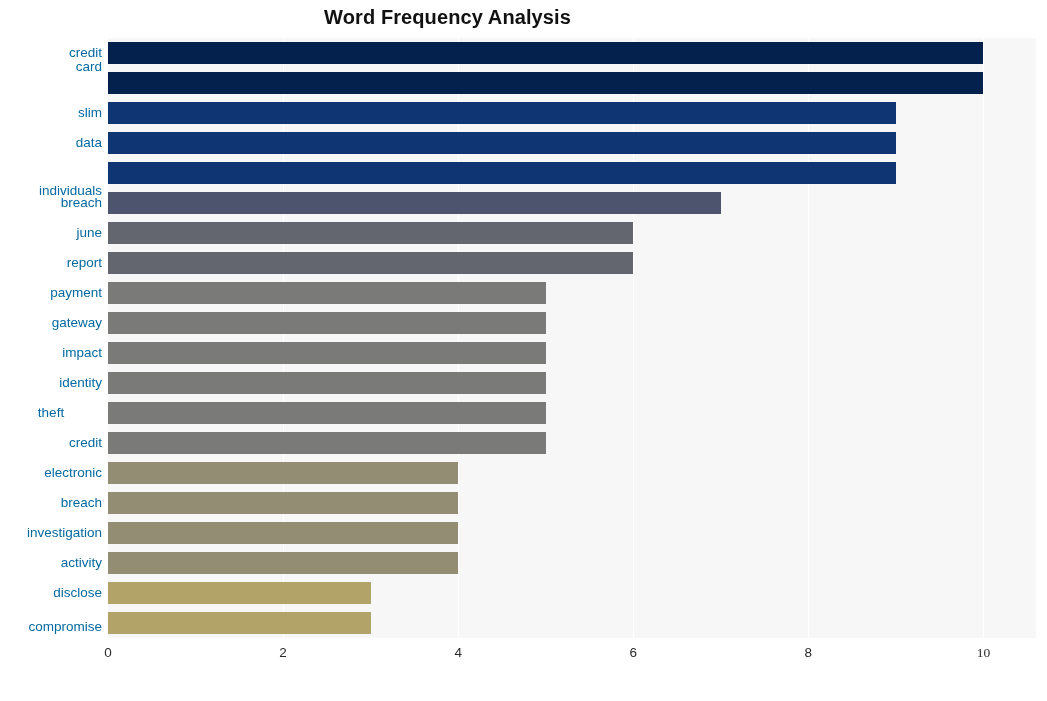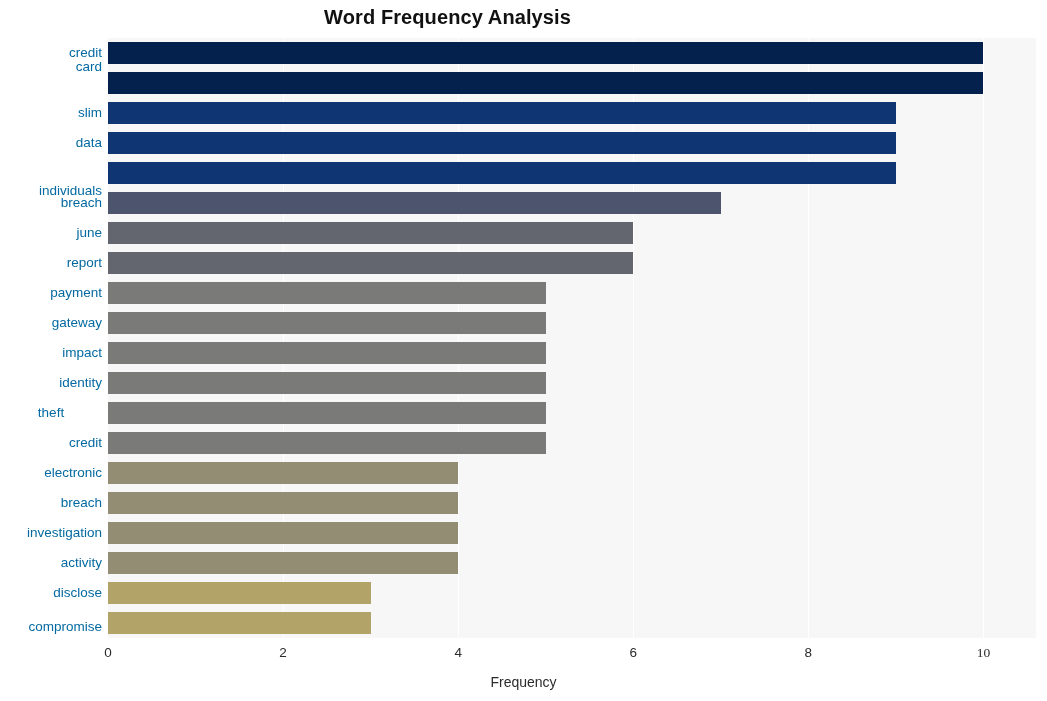--- a/index.html
+++ b/index.html
@@ -174,15 +174,14 @@
 
   <div id="xlabels">
       <div class="xtick-label" style="left: 108px;">0</div>
       <div class="xtick-label" style="left: 283.094px;">2</div>
       <div class="xtick-label" style="left: 458.189px;">4</div>
       <div class="xtick-label" style="left: 633.283px;">6</div>
       <div class="xtick-label" style="left: 808.377px;">8</div>
       <div class="xtick-label" style="left: 983.472px; font-family: Liberation Serif, serif;">10</div>
     </div>
 
-  <div id="xaxis-title">Frequency</div>
 
 </div>
 
 </body></html>

